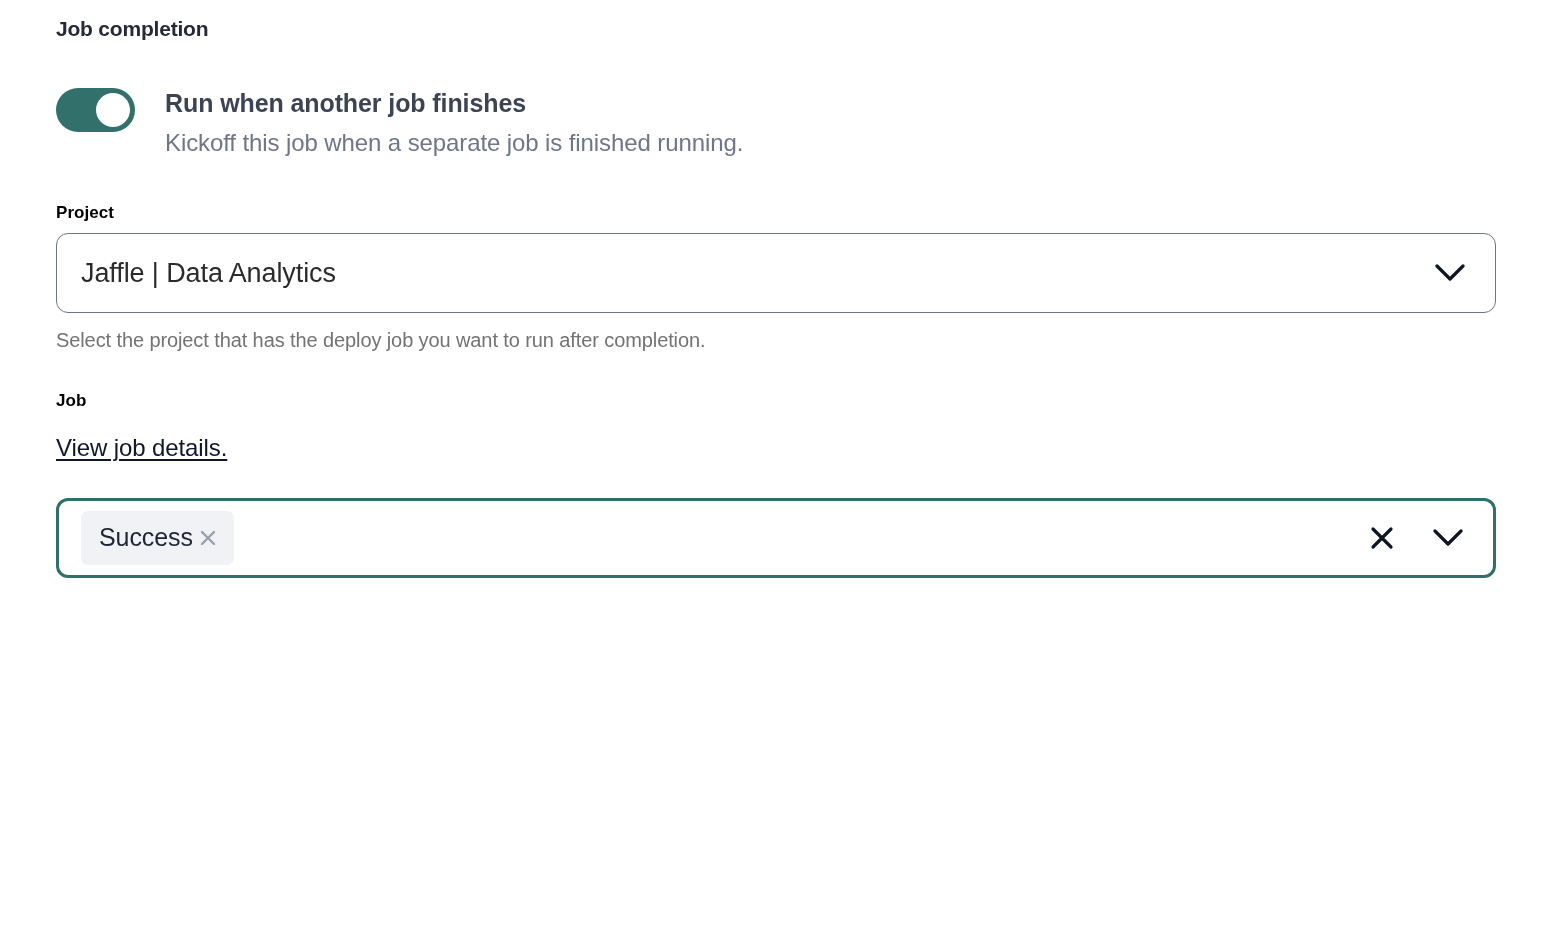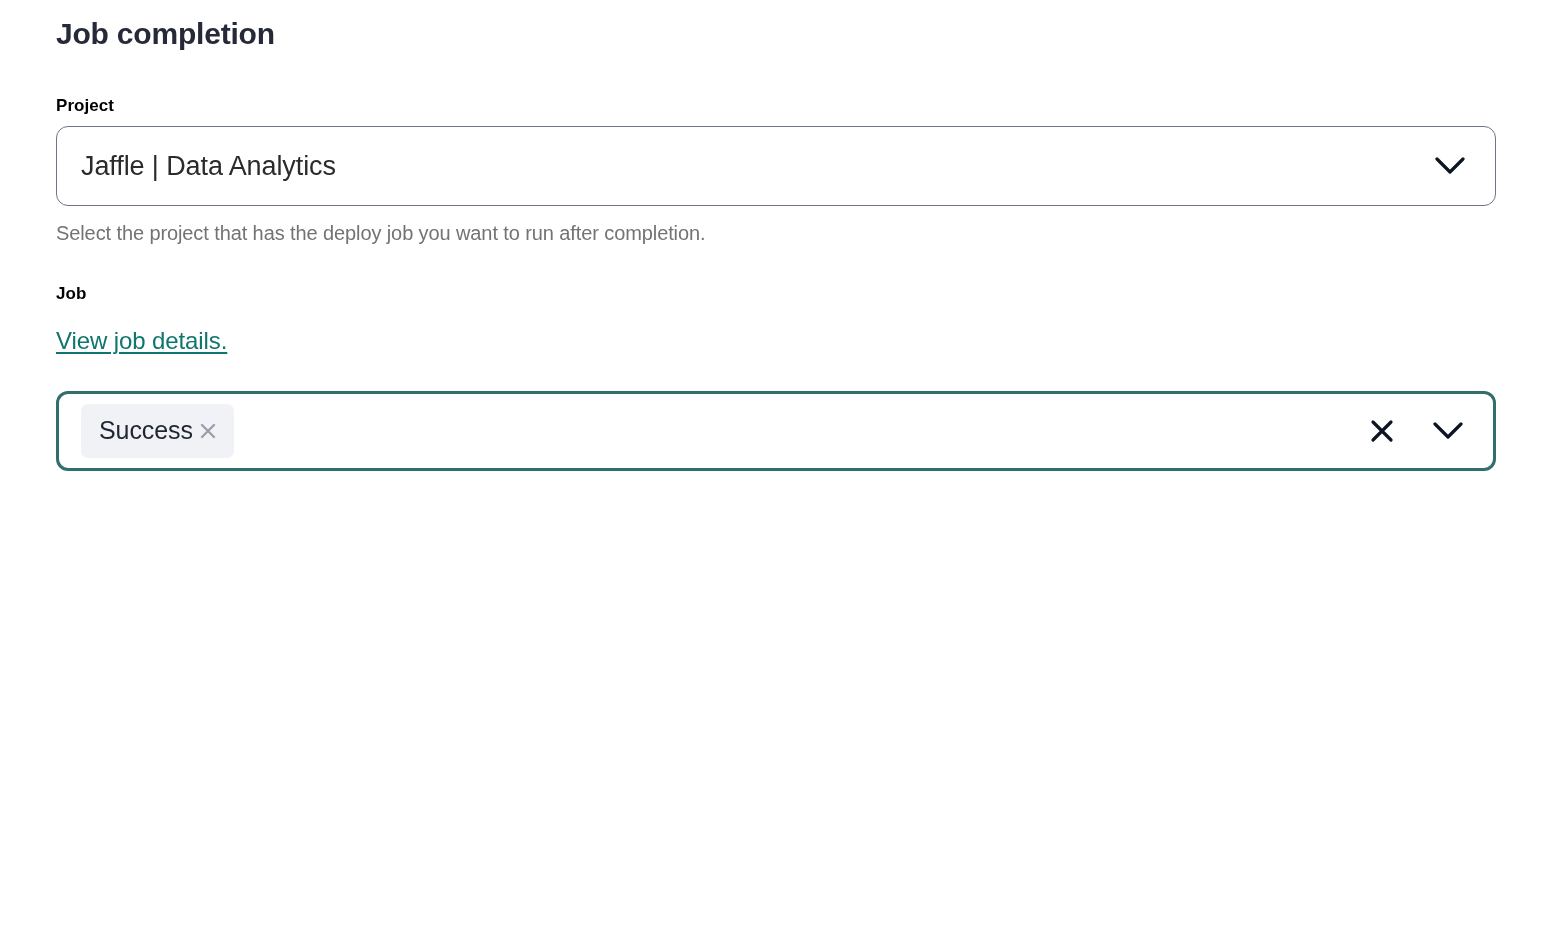--- a/index.html
+++ b/index.html
@@ -20,21 +20,21 @@
     position: relative;
     width: 1564px;
     height: 936px;
     padding: 0 56px;
   }
 
   
   .section-title {
     margin: 0;
     padding-top: 16px;
-    font-size: 30px;
+    font-size: 21px;
     font-weight: 700;
     letter-spacing: -0.2px;
     color: #262a38;
     line-height: 1.2;
   }
 
   
   .toggle-row {
     display: flex;
     align-items: flex-start;
@@ -143,21 +143,21 @@
     font-size: 20px;
     color: #737373;
     letter-spacing: -0.1px;
     line-height: 1.28;
   }
 
   .field-link {
     display: inline-block;
     margin-top: 13px;
     font-size: 24px;
-    color: #0f766e;
+    color: #0f172a;
     text-decoration: underline;
     text-underline-offset: 3px;
     text-decoration-thickness: 2px;
     cursor: pointer;
     letter-spacing: -0.1px;
   }
 
   
   .tag {
     display: inline-flex;
@@ -183,20 +183,29 @@
     cursor: pointer;
   }
 </style>
 </head>
 <body>
 
 <div class="page">
 
   <h1 class="section-title">Job completion</h1>
 
+  <div class="toggle-row">
+    <div class="toggle">
+      <div class="knob"></div>
+    </div>
+    <div class="toggle-text">
+      <div class="toggle-label">Run when another job finishes</div>
+      <div class="toggle-desc">Kickoff this job when a separate job is finished running.</div>
+    </div>
+  </div>
 
   <div class="field first">
     <div class="field-label">Project</div>
 
     <div class="control">
       <span class="control-value">Jaffle | Data Analytics</span>
       <span class="control-actions">
         <span class="icon-btn chev">
           <svg width="30" height="18" viewBox="0 0 30 18" fill="none">
             <path d="M2 2 L15 15 L28 2" stroke="#0d1522" stroke-width="3.2" stroke-linecap="round" stroke-linejoin="round"></path>

